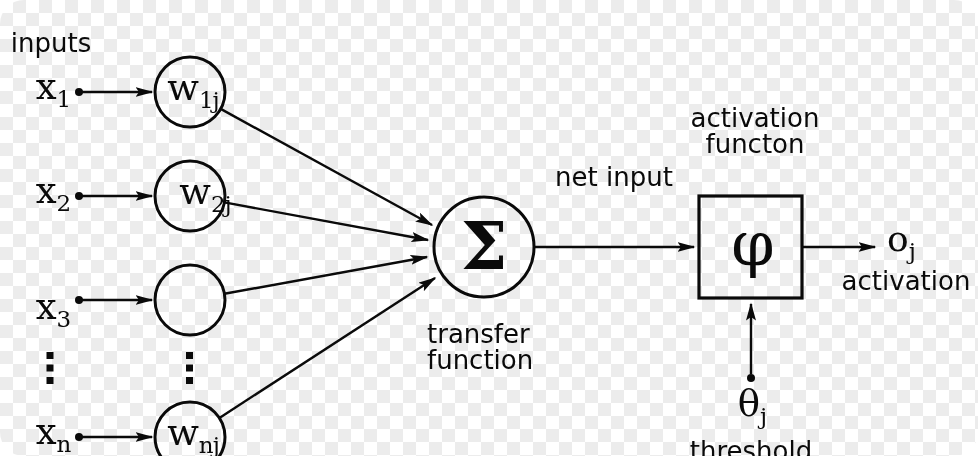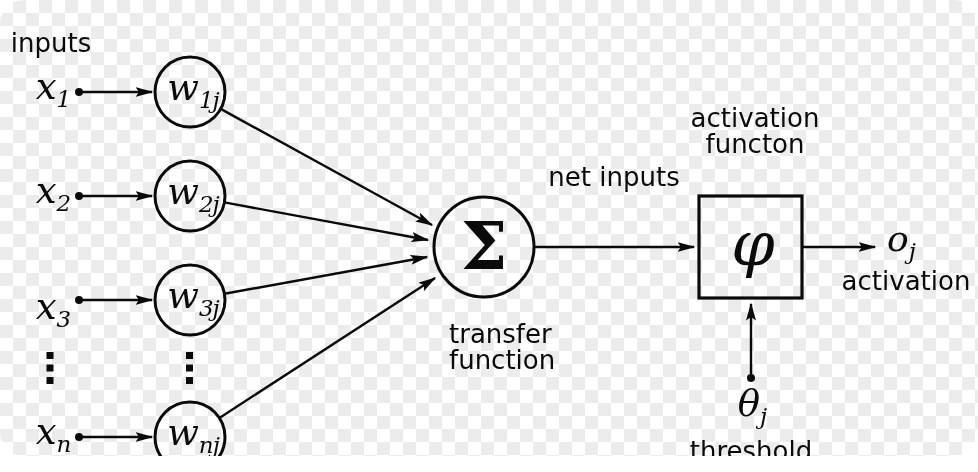--- a/index.html
+++ b/index.html
@@ -18,21 +18,20 @@
     position:absolute;
     font:26px/26px "DejaVu Sans", sans-serif;
     color:#0a0a0a;
     white-space:nowrap;
   }
   .anchor-c{transform:translate(-50%,-50%);}
   .anchor-cx{transform:translateX(-50%);text-align:center;}
   .math{
     position:absolute;
     font-family:"DejaVu Serif", serif;
-    font-style:italic;
     font-size:37px;
     line-height:37px;
     color:#0a0a0a;
     white-space:nowrap;
     transform:translate(-50%,-50%);
   }
   .math .sub{
     display:inline-block;
     font-size:23px;
     transform:translateY(0.33em);
@@ -112,32 +111,31 @@
 
   <div class="lbl anchor-c" style="left:51px;top:43px">inputs</div>
 
 
   <div class="math" style="left:53px;top:89px"><span>x</span><span class="sub">1</span></div>
   <div class="math" style="left:53px;top:193px"><span>x</span><span class="sub">2</span></div>
   <div class="math" style="left:53px;top:309px"><span>x</span><span class="sub">3</span></div>
   <div class="math" style="left:53px;top:434px"><span>x</span><span class="sub">n</span></div>
 
   <div class="math" style="left:193px;top:90px"><span>w</span><span class="sub">1j</span></div>
-  <div class="math" style="left:193px;top:194px"><span>w</span><span class="sub">2j</span></div>
-  <div class="math" style="left:193px;top:298px"><span>w</span><span class="sub">3j</span></div>
+  <div class="math" style="left:205px;top:194px"><span>w</span><span class="sub">2j</span></div>
   <div class="math" style="left:193px;top:435px"><span>w</span><span class="sub">nj</span></div>
 
   <div class="math sigma" style="left:484px;top:246px">Σ</div>
 
-  <div class="lbl" style="left:449px;top:321px">
+  <div class="lbl" style="left:427px;top:321px">
     <div>transfer</div>
     <div>function</div>
   </div>
 
-  <div class="lbl anchor-c" style="left:614px;top:177px">net inputs</div>
+  <div class="lbl anchor-c" style="left:614px;top:177px">net input</div>
 
   <div class="lbl anchor-cx" style="left:755px;top:105px">
     <div>activation</div>
     <div>functon</div>
   </div>
 
   <div class="math phi" style="left:753px;top:244px">φ</div>
 
   <div class="math" style="left:901px;top:241px;font-size:36px"><span>o</span><span class="sub">j</span></div>
   <div class="lbl anchor-c" style="left:906px;top:281px">activation</div>

